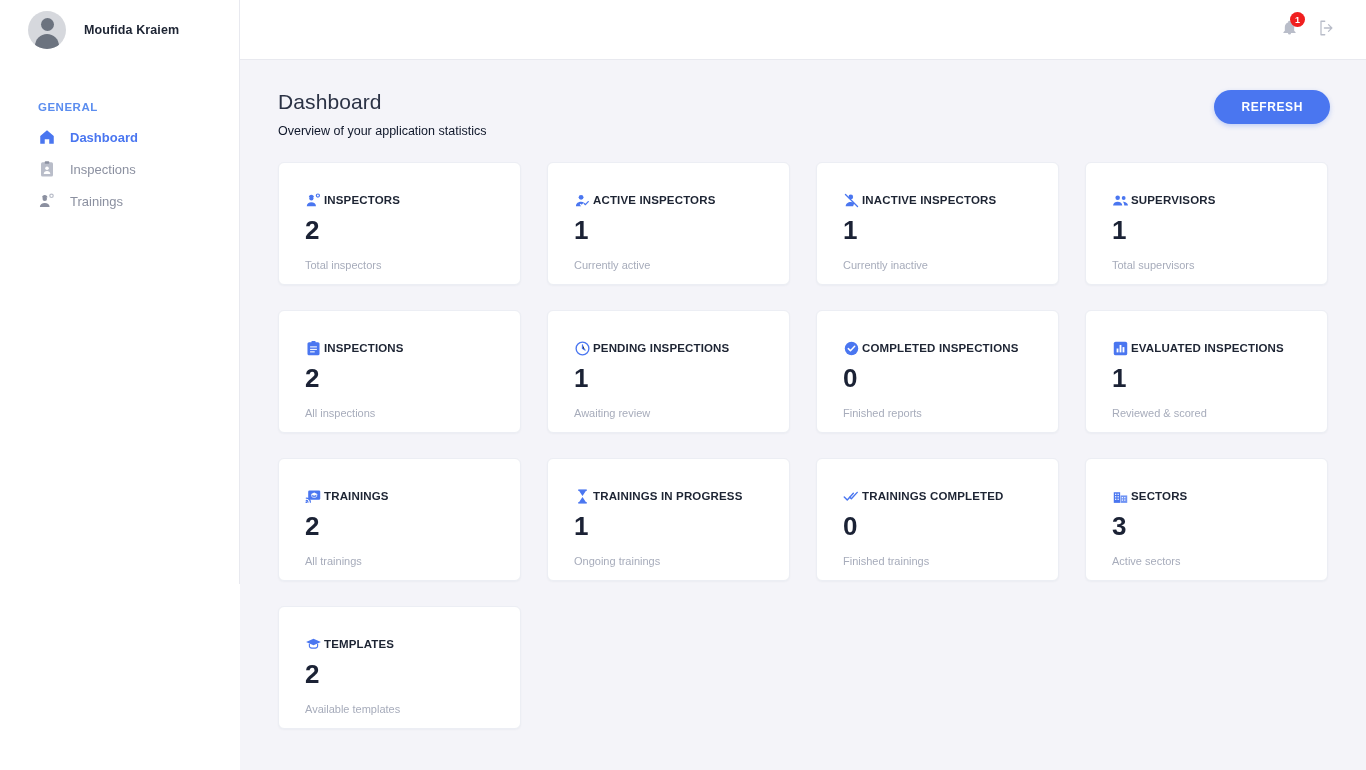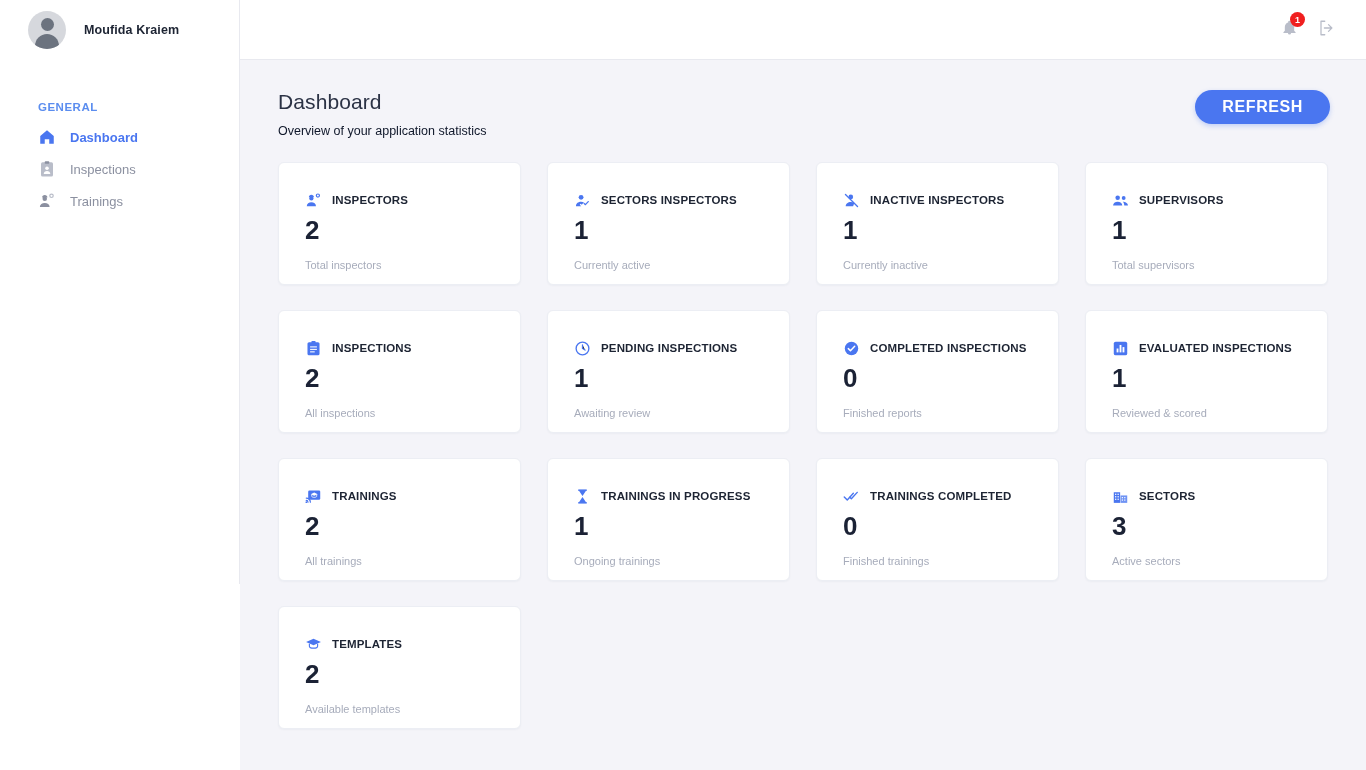--- a/index.html
+++ b/index.html
@@ -91,40 +91,40 @@
   .page-head {
     display: flex; align-items: flex-start; justify-content: space-between;
     margin-bottom: 24px;
   }
   .page-title { font-size: 21px; color: #2b3245; font-weight: normal; letter-spacing: .1px; }
   .page-sub { font-size: 12.5px; color: #0f172a; margin-top: 10px; }
   .refresh-btn {
     background: #4a76f0; color: #fff;
     border: none; border-radius: 19px;
     height: 34px; padding: 0 27px;
-    font-size: 16px; font-weight: bold; letter-spacing: .6px;
+    font-size: 12px; font-weight: bold; letter-spacing: .6px;
     font-family: "Liberation Sans", sans-serif;
     cursor: pointer;
     box-shadow: 0 2px 5px rgba(74,118,240,.3);
   }
 
   .grid {
     display: grid;
     grid-template-columns: repeat(4, 243px);
     gap: 25px 26px;
   }
   .card {
     background: #fff;
     border: 1px solid #eceef4;
     border-radius: 6px;
     height: 123px;
     padding: 28px 26px 0 26px;
     box-shadow: 0 1px 2px rgba(30,40,80,.04);
   }
-  .card-head { display: flex; align-items: center; gap: 10px; height: 18px; }
+  .card-head { display: flex; align-items: center; gap: 2px; height: 18px; }
   .card-icon { width: 17px; height: 17px; flex: 0 0 17px; display: block; }
   .card-title {
     font-size: 11.5px; font-weight: bold; color: #1d2433;
     letter-spacing: .15px; white-space: nowrap;
   }
   .card-value {
     font-size: 26px; font-weight: bold; color: #1b2235;
     margin-top: 8px; line-height: 1;
   }
   .card-desc { font-size: 11px; color: #a7acbb; margin-top: 16px; }
@@ -226,21 +226,21 @@
 
         <div class="card">
           <div class="card-head">
             <span class="card-icon">
               <svg viewBox="0 0 24 24" width="17" height="17">
                 <circle cx="10" cy="7.5" r="3.4" fill="#4a76f0"></circle>
                 <path fill="#4a76f0" d="M2.8 19.5c0-3.6 3.3-5.8 7.2-5.8 1.5 0 2.9.3 4 .9l-3 3.3-1.6-1.4-1.3 1.5 2.1 2.1H2.8z"></path>
                 <path fill="none" stroke="#4a76f0" stroke-width="1.8" stroke-linecap="round" stroke-linejoin="round" d="m14.2 16 1.9 1.9 4-4.4"></path>
               </svg>
             </span>
-            <span class="card-title">SECTORS INSPECTORS</span>
+            <span class="card-title">ACTIVE INSPECTORS</span>
           </div>
           <div class="card-value">1</div>
           <div class="card-desc">Currently active</div>
         </div>
 
         <div class="card">
           <div class="card-head">
             <span class="card-icon">
               <svg viewBox="0 0 24 24" width="17" height="17">
                 <circle cx="11" cy="7" r="3.3" fill="#4a76f0"></circle>

